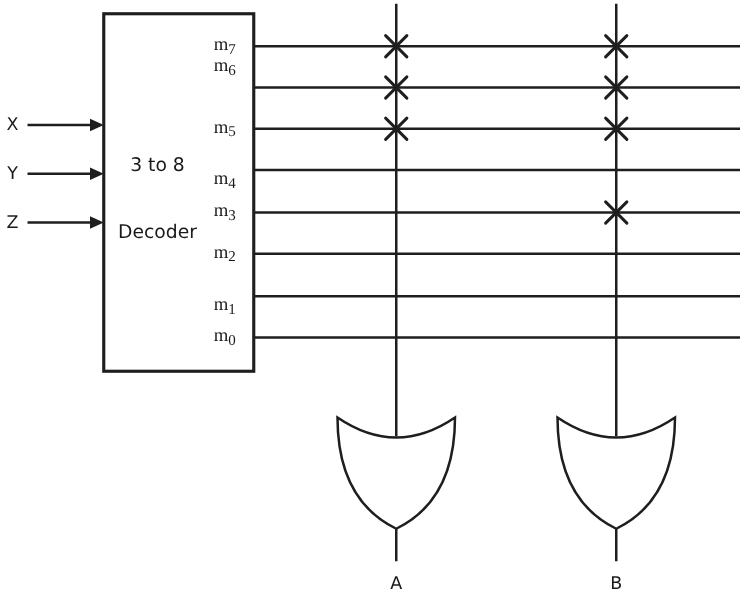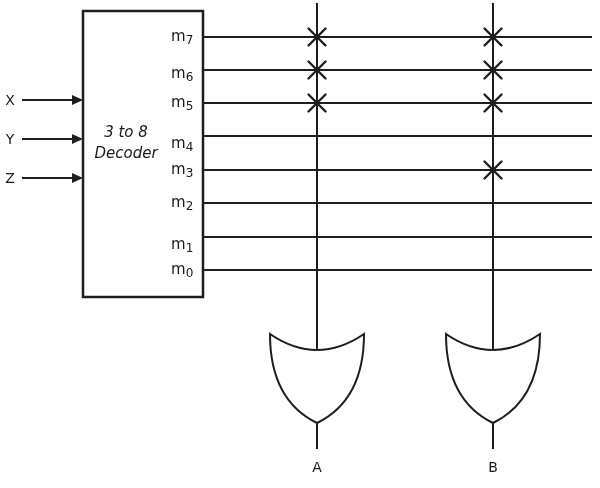--- a/index.html
+++ b/index.html
@@ -8,22 +8,22 @@
     width: 600px;
     height: 488px;
     background: #ffffff;
     font-family: "DejaVu Sans", "Liberation Sans", sans-serif;
     color: #1a1a1a;
     overflow: hidden;
   }
   .canvas svg { position: absolute; left: 0; top: 0; }
   .lbl { position: absolute; font-size: 15px; line-height: 20px; white-space: nowrap; }
   .input-label { left: 0; width: 20px; text-align: center; font-size: 14px; }
-  .decoder-title { left: 66px; width: 120px; text-align: center; font-style: italic; }
-  .minterm-label { left: 171px; height: 22px; }
+  .decoder-title { left: 66px; width: 120px; text-align: center; }
+  .minterm-label { left: 171px; height: 22px; font-family: Liberation Serif, serif; }
   .minterm-label .sub { font-size: 12px; position: relative; top: 3px; }
   .gate-label { width: 40px; text-align: center; top: 457px; font-size: 14px; }
 </style>
 </head>
 <body>
 
 <div class="canvas">
 
   <svg id="diagram-svg" width="600" height="488" viewBox="0 0 600 488">
     <g stroke="#1e1e1e" stroke-width="2" fill="none">
@@ -65,24 +65,24 @@
         <path d="M 484.5 94.5 L 501.5 111.5 M 484.5 111.5 L 501.5 94.5"></path>
         <path d="M 484.5 161.5 L 501.5 178.5 M 484.5 178.5 L 501.5 161.5"></path>
       </g>
   </svg>
 
   <span class="lbl input-label" style="top:90px">X</span>
   <span class="lbl input-label" style="top:129px">Y</span>
   <span class="lbl input-label" style="top:168px">Z</span>
 
   <div class="lbl decoder-title" style="top:122px">3 to 8</div>
-  <div class="lbl decoder-title" style="top:143px">Decoder</div>
+  <div class="lbl decoder-title" style="top:175px">Decoder</div>
 
   <span class="lbl minterm-label" style="top:26px"><span>m</span><span class="sub">7</span></span>
-  <span class="lbl minterm-label" style="top:63px"><span>m</span><span class="sub">6</span></span>
+  <span class="lbl minterm-label" style="top:43px"><span>m</span><span class="sub">6</span></span>
   <span class="lbl minterm-label" style="top:92px"><span>m</span><span class="sub">5</span></span>
   <span class="lbl minterm-label" style="top:133px"><span>m</span><span class="sub">4</span></span>
   <span class="lbl minterm-label" style="top:159px"><span>m</span><span class="sub">3</span></span>
   <span class="lbl minterm-label" style="top:192px"><span>m</span><span class="sub">2</span></span>
   <span class="lbl minterm-label" style="top:234px"><span>m</span><span class="sub">1</span></span>
   <span class="lbl minterm-label" style="top:259px"><span>m</span><span class="sub">0</span></span>
 
   <div class="lbl gate-label" style="left:297px">A</div>
   <div class="lbl gate-label" style="left:473px">B</div>
 

